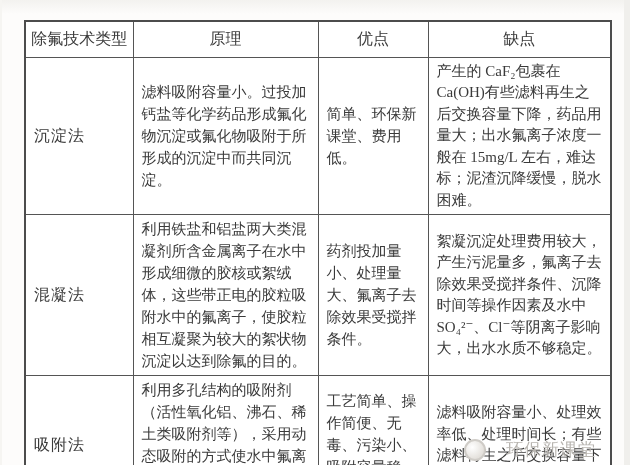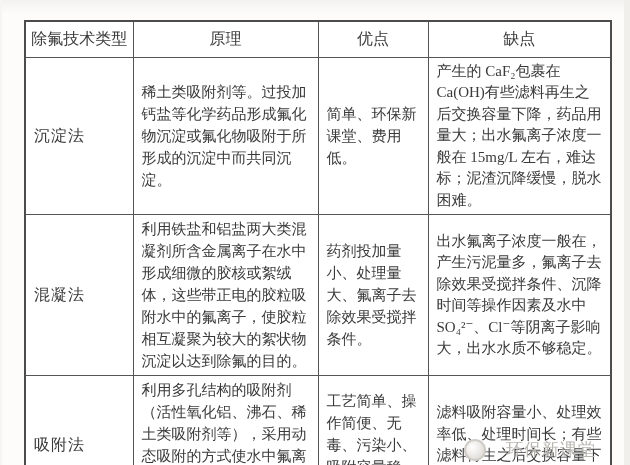--- a/index.html
+++ b/index.html
@@ -73,29 +73,29 @@
       <tr>
         <th>除氟技术类型</th>
         <th>原理</th>
         <th>优点</th>
         <th>缺点</th>
       </tr>
     </thead>
     <tbody>
       <tr class="r1">
         <td class="type-cell">沉淀法</td>
-        <td>稀土类吸附剂等。过投加钙盐等化学药品形成氟化物沉淀或氟化物吸附于所形成的沉淀中而共同沉淀。</td>
+        <td>滤料吸附容量小。过投加钙盐等化学药品形成氟化物沉淀或氟化物吸附于所形成的沉淀中而共同沉淀。</td>
         <td>简单、环保新课堂、费用低。</td>
         <td class="dis-cell">产生的 CaF₂包裹在 Ca(OH)有些滤料再生之后交换容量下降，药品用量大；出水氟离子浓度一般在 15mg/L 左右，难达标；泥渣沉降缓慢，脱水困难。</td>
       </tr>
       <tr class="r2">
         <td class="type-cell">混凝法</td>
         <td>利用铁盐和铝盐两大类混凝剂所含金属离子在水中形成细微的胶核或絮绒体，这些带正电的胶粒吸附水中的氟离子，使胶粒相互凝聚为较大的絮状物沉淀以达到除氟的目的。</td>
         <td>药剂投加量小、处理量大、氟离子去除效果受搅拌条件。</td>
-        <td class="dis-cell">出水氟离子浓度一般在，产生污泥量多，氟离子去除效果受搅拌条件、沉降时间等操作因素及水中SO₄²⁻、Cl⁻等阴离子影响大，出水水质不够稳定。</td>
+        <td class="dis-cell">絮凝沉淀处理费用较大，产生污泥量多，氟离子去除效果受搅拌条件、沉降时间等操作因素及水中SO₄²⁻、Cl⁻等阴离子影响大，出水水质不够稳定。</td>
       </tr>
       <tr class="r3">
         <td class="type-cell">吸附法</td>
         <td>利用多孔结构的吸附剂（活性氧化铝、沸石、稀土类吸附剂等），采用动态吸附的方式使水中氟离子吸附在固定表面而达到除氟的目的。</td>
         <td>工艺简单、操作简便、无毒、污染小、吸附容量稳定。</td>
         <td class="dis-cell">滤料吸附容量小、处理效率低、处理时间长；有些滤料再生之后交换容量下降，重复使用</td>
       </tr>
     </tbody>
   </table>
 

